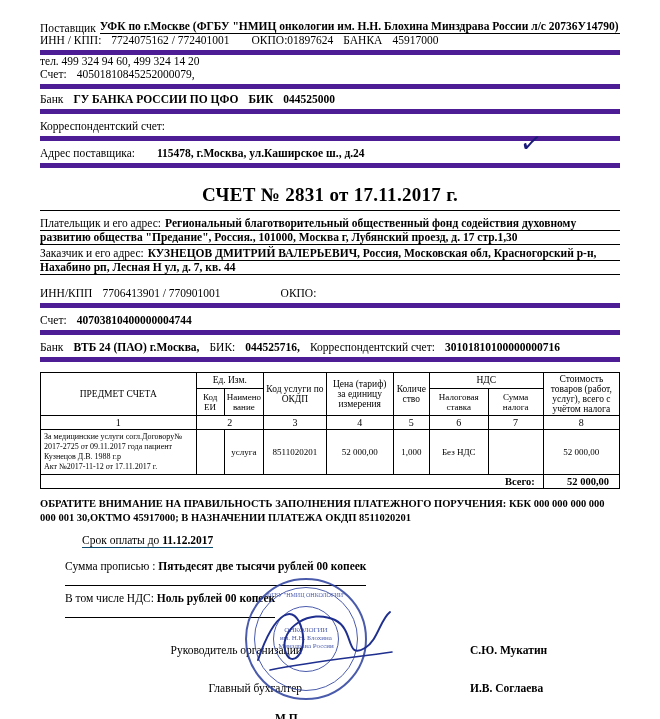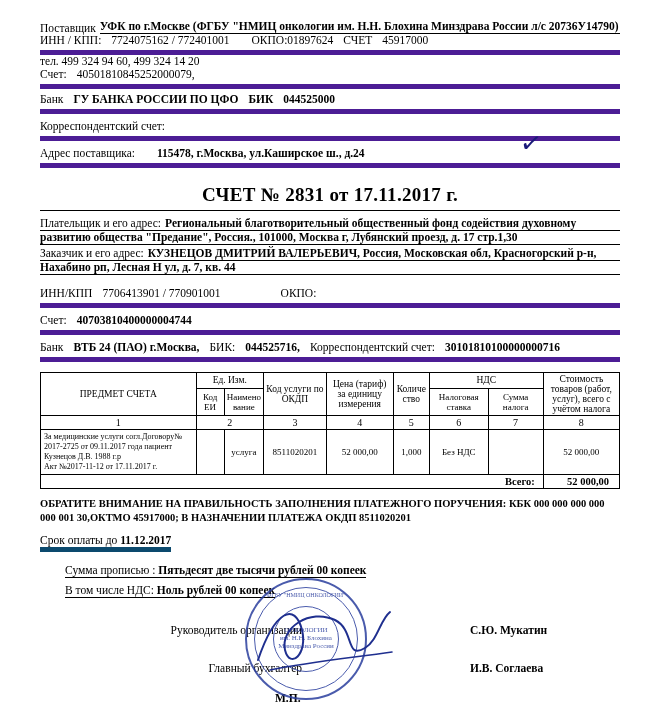--- a/index.html
+++ b/index.html
@@ -52,23 +52,23 @@
   table.items td,table.items th{border:1px solid #000;padding:1px 2px;vertical-align:middle;text-align:center;}
   table.items .h{font-size:9.5px;}
   .nums td{font-size:10px;}
   .desc{text-align:left !important;font-size:8px;line-height:1.25;padding:2px 3px !important;}
   .totalrow td{border:1px solid #000;}
   .totalrow .lab{text-align:right;font-weight:bold;font-size:10.5px;padding-right:8px;}
   .totalrow .sum{text-align:right;font-weight:bold;font-size:10.5px;padding-right:10px;}
 
   .attention{margin:8px 40px 0 40px;font-weight:bold;font-size:10.5px;line-height:1.3;}
   .term-wrap{margin:10px 40px 0 40px;}
-  .term-inner{display:inline-block;border-bottom:5px solid #0c4a6e;padding-bottom:1px;}
+  .term-inner{display:inline-block;border-bottom:1px solid #0c4a6e;padding-bottom:1px;margin-left:42px;}
   .amount-wrap{margin:12px 40px 0 65px;}
-  .amount-inner{display:inline-block;border-bottom:1px solid #000;padding-bottom:1px;}
+  .amount-inner{display:inline-block;border-bottom:1px solid #000;padding-bottom:13px;}
   .nds-wrap{margin:6px 40px 0 65px;}
 
   .signs{margin-top:26px;position:relative;height:120px;padding-left:27px;}
   .sig-line{display:flex;align-items:flex-end;margin:0 40px 0 40px;}
   .sig-label{width:235px;text-align:right;padding-right:8px;}
   .sig-space{flex:1;}
   .sig-name{width:150px;font-weight:bold;}
   .mp{margin:18px 0 0 248px;font-weight:bold;}
 
   
@@ -111,21 +111,21 @@
     </div>
 
     <div class="inn-line">
       <div>ИНН / КПП:</div>
       <div class="gap-sm"></div>
       <div>7724075162 / 772401001</div>
       <div class="gap"></div>
       <div>ОКПО:</div>
       <div>01897624</div>
       <div class="gap-sm"></div>
-      <div>СЧЕТ</div>
+      <div>БАНКА</div>
       <div class="gap-sm"></div>
       <div>45917000</div>
     </div>
 
     <div class="noline">тел. 499 324 94 60, 499 324 14 20</div>
 
     <div class="inn-line">
       <div>Счет:</div>
       <div class="gap-sm"></div>
       <div>40501810845252000079,</div>

